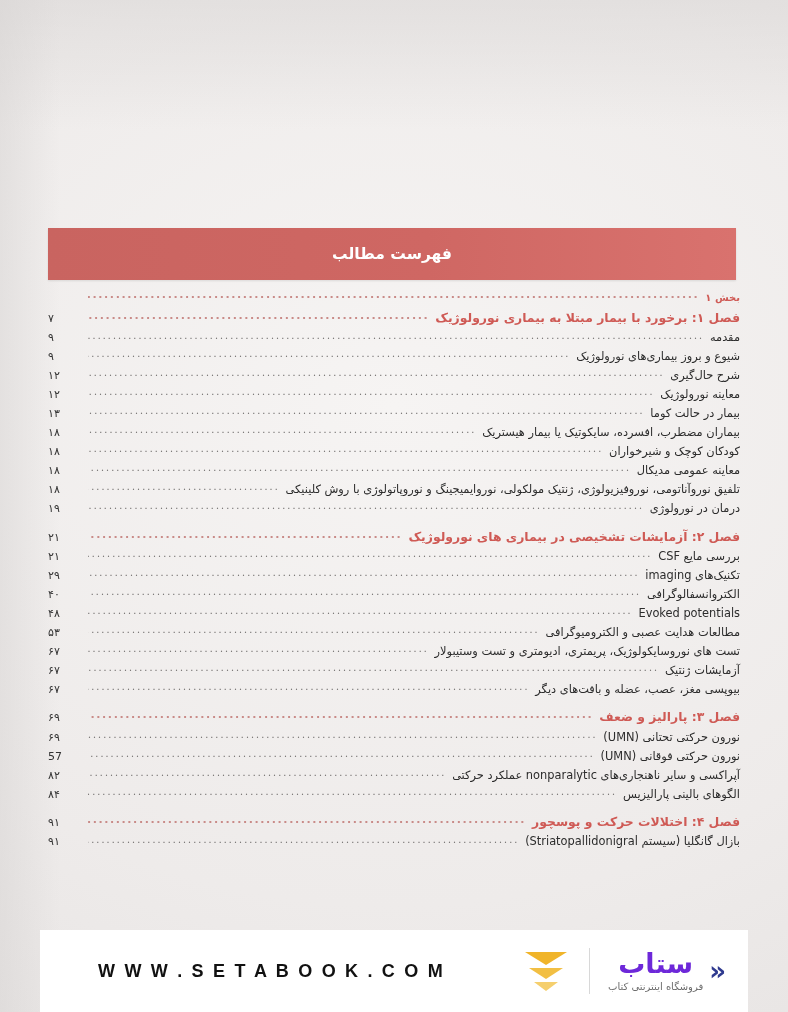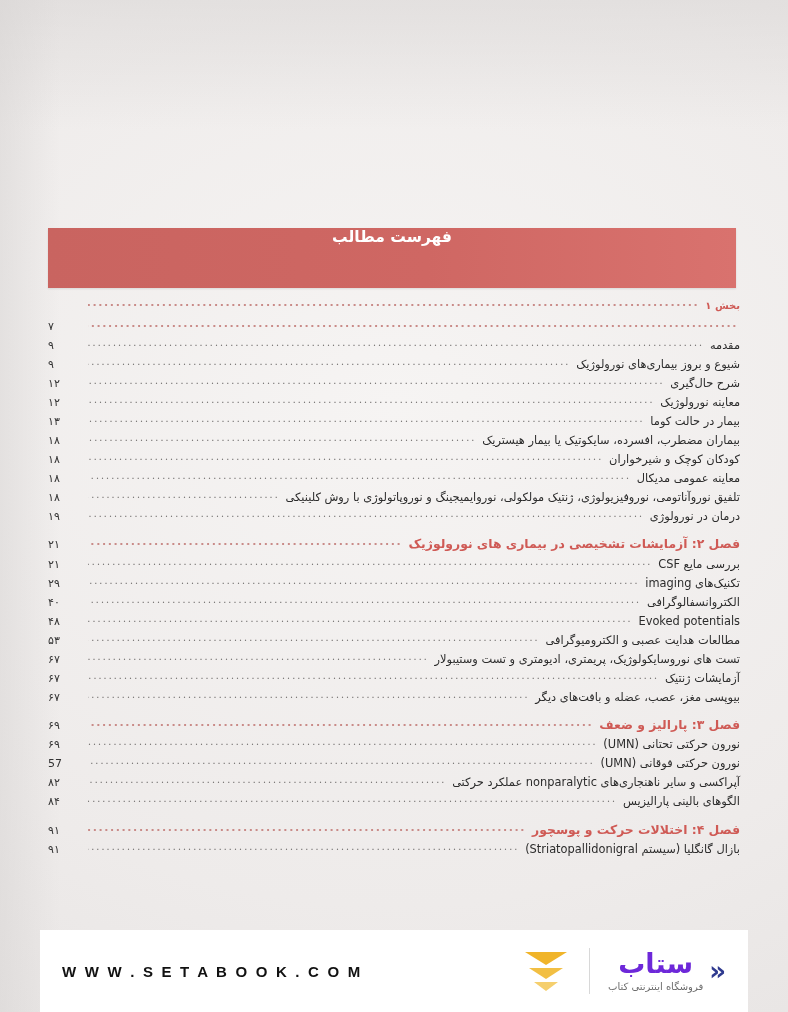--- a/index.html
+++ b/index.html
@@ -35,23 +35,23 @@
   }
   .content {
     position: absolute;
     top: 228px;
     left: 0;
     right: 0;
     padding: 0 48px 0 48px;
   }
   .toc-header {
     background: linear-gradient(to left, #d9726e 0%, #cf6763 45%, #c96460 100%);
-    height: 60px;
-    display: flex;
-    align-items: flex-start;
+    height: 52px;
+    display: flex;
+    align-items: center;
     justify-content: center;
     margin: 0 4px 0 0;
     box-shadow: 0 1px 2px rgba(0,0,0,.10);
   }
   .toc-header-title {
     color: #ffffff;
     font-size: 15.5px;
     font-weight: bold;
     letter-spacing: .2px;
   }
@@ -193,25 +193,26 @@
     align-items: flex-end;
     gap: 7px;
   }
   .shop-title {
     color: #232323;
     font-size: 17px;
     font-weight: bold;
   }
   .shop-url {
     color: #111111;
-    font-size: 15px;
+    font-size: 18px;
     font-weight: bold;
     letter-spacing: 2.2px;
     direction: ltr;
     font-family: "Liberation Sans", sans-serif;
+    margin-left: 36px;
   }
 </style>
 </head>
 <body>
 
 <div class="page-bg"></div>
 <div class="page-shadow-top"></div>
 <div class="page-shadow-left"></div>
 
 <div class="content">
@@ -222,20 +223,21 @@
 
   <div class="toc-list">
 
     <div class="toc-row part">
       <span class="label">بخش ۱</span>
       <span class="dots"></span>
       <span class="page"></span>
     </div>
 
     <div class="toc-row section">
+      <span class="label">فصل ۱: برخورد با بیمار مبتلا به بیماری نورولوژیک</span>
       <span class="dots"></span>
       <span class="page">۷</span>
     </div>
 
     <div class="toc-row">
       <span class="label">مقدمه</span>
       <span class="dots"></span>
       <span class="page">۹</span>
     </div>
 

